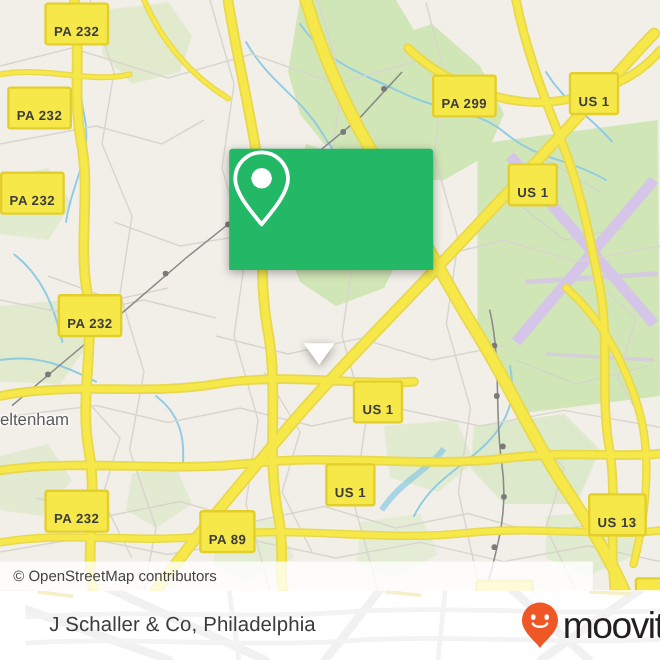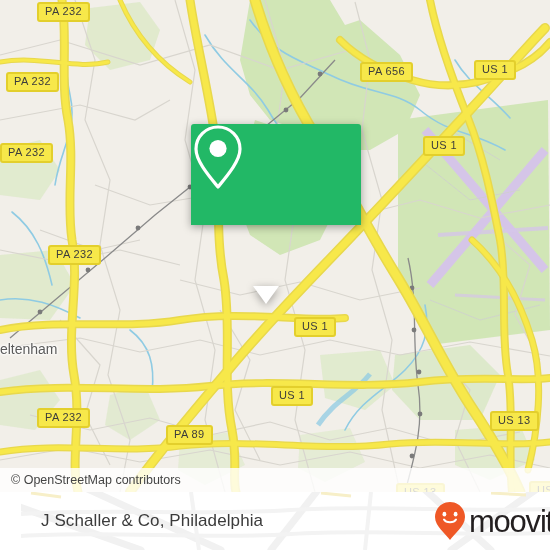--- a/index.html
+++ b/index.html
@@ -19,39 +19,39 @@
   #map svg{position:absolute;left:0;top:0;}
 
   
   .shield{
     position:absolute;
     background:#f7e84a;
     border:2px solid #e3cf2c;
     border-radius:3px;
     color:#3c3c3c;
     font-size:11px;
-    font-weight:normal;
+    font-weight:bold;
     letter-spacing:.4px;
-    padding:1px 6px 2px 6px;
+    padding:17px 6px 2px 6px;
     line-height:13px;
     white-space:nowrap;
     box-sizing:border-box;
     text-align:center;
   }
   .placelabel{
     position:absolute;
     color:#5a5a5a;
     font-size:14px;
     white-space:nowrap;
     text-shadow:0 0 3px #fff,0 0 3px #fff,0 0 3px #fff,0 0 2px #fff;
   }
 
   
   #attrib{
-    position:absolute;left:0;top:468px;width:550px;height:24px;
+    position:absolute;left:0;top:468px;width:494px;height:24px;
     background:rgba(255,255,255,.80);
     box-sizing:border-box;
     display:flex;align-items:center;
     padding-left:11px;
   }
   #attrib span{font-size:12.5px;color:#444;}
 
   
   #popup{
     position:absolute;left:191px;top:124px;width:170px;
@@ -232,21 +232,21 @@
         </g>
 
       </g>
     </svg>
 
     <div id="shields">
         <div class="shield" style="left: 37px; top: 2px;">PA 232</div>
         <div class="shield" style="left: 6px; top: 72px;">PA 232</div>
         <div class="shield" style="left: 0px; top: 143px;">PA 232</div>
         <div class="shield" style="left: 48px; top: 245px;">PA 232</div>
-        <div class="shield" style="left: 360px; top: 62px;">PA 656</div>
+        <div class="shield" style="left: 360px; top: 62px;">PA 299</div>
         <div class="shield" style="left: 474px; top: 60px;">US 1</div>
         <div class="shield" style="left: 423px; top: 136px;">US 1</div>
         <div class="shield" style="left: 294px; top: 317px;">US 1</div>
         <div class="shield" style="left: 271px; top: 386px;">US 1</div>
         <div class="shield" style="left: 37px; top: 408px;">PA 232</div>
         <div class="shield" style="left: 166px; top: 425px;">PA 89</div>
         <div class="shield" style="left: 490px; top: 411px;">US 13</div>
         <div class="shield" style="left: 396px; top: 483px;">US 13</div>
         <div class="shield" style="left: 529px; top: 481px;">US 13</div>
       </div>

